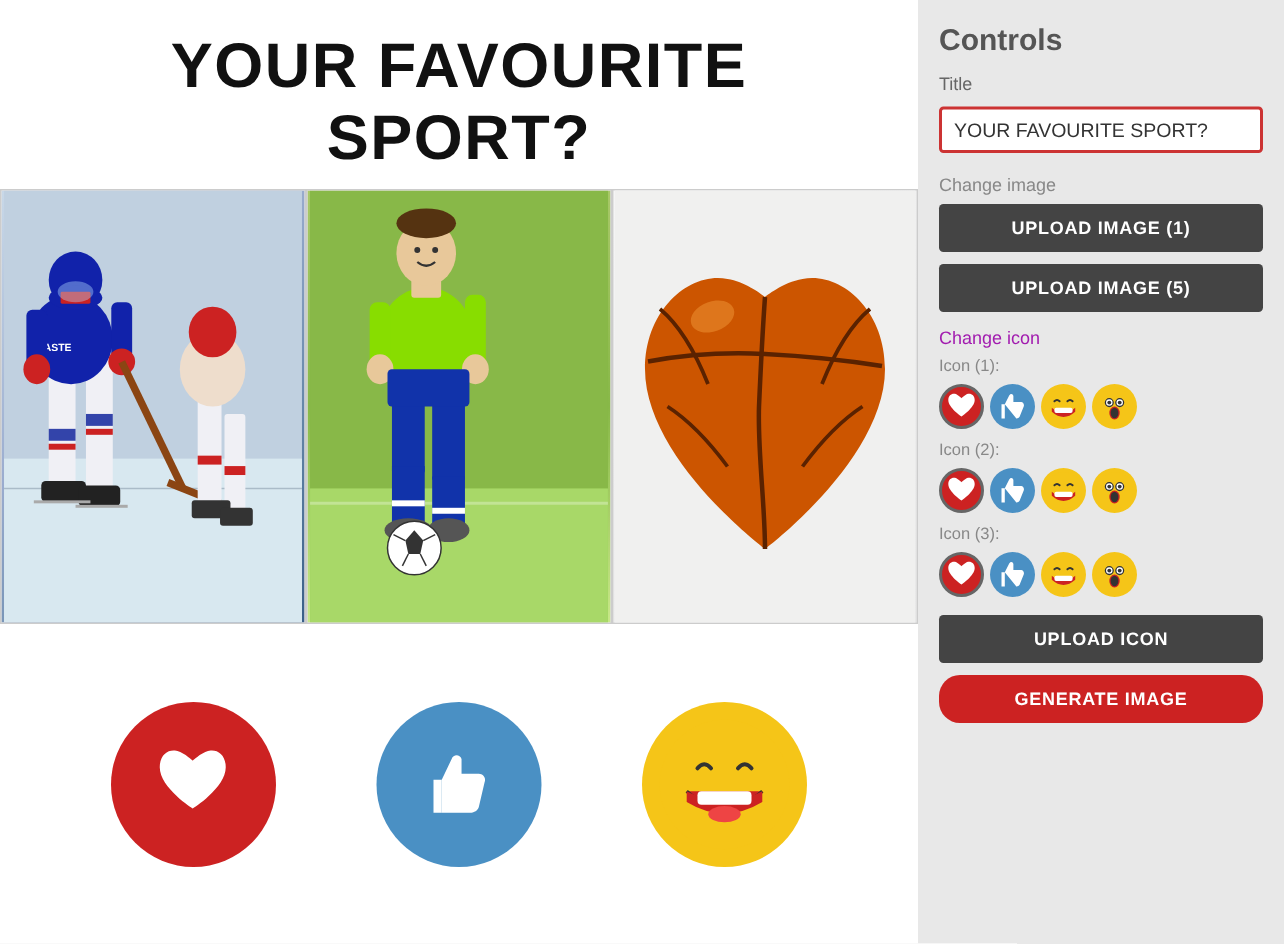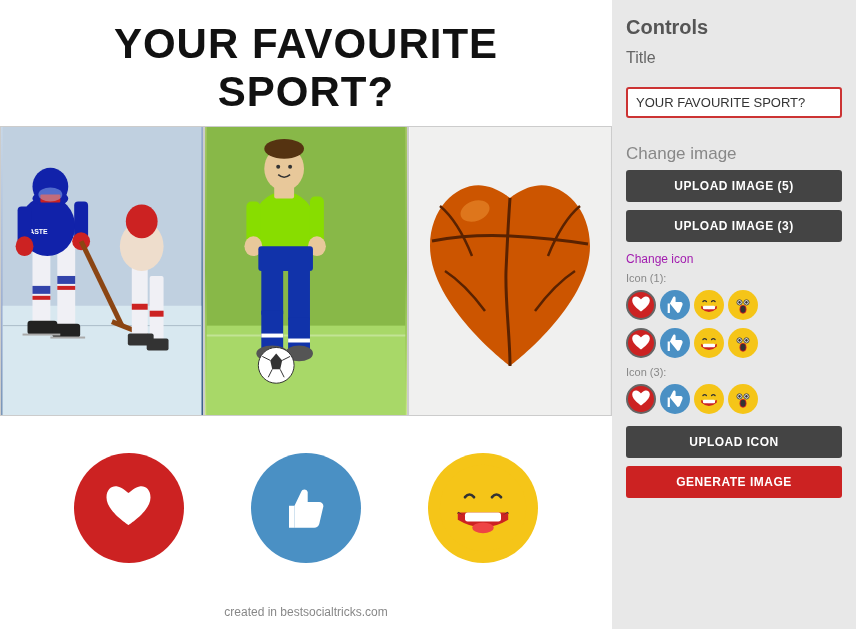--- a/index.html
+++ b/index.html
@@ -124,38 +124,38 @@
       gap: 6px;
       overflow-y: auto;
     }
     .controls-title {
       font-size: 20px;
       font-weight: 700;
       color: #555;
       margin-bottom: 4px;
     }
     .field-label {
-      font-size: 16px;
+      font-size: 12px;
       color: #666;
-      margin-bottom: 14px;
+      margin-bottom: 2px;
     }
     .title-input {
       width: 100%;
       border: 2px solid #cc3333;
       border-radius: 3px;
       padding: 6px 8px;
       font-size: 13px;
       outline: none;
       background: #fff;
       color: #333;
     }
     .section-label {
-      font-size: 17px;
+      font-size: 12px;
       color: #888;
-      margin-top: 20px;
+      margin-top: 8px;
     }
     .upload-btn {
       width: 100%;
       background: #444;
       color: #fff;
       border: none;
       border-radius: 3px;
       padding: 9px 0;
       font-size: 12px;
       font-weight: 700;
@@ -204,21 +204,21 @@
       font-weight: 700;
       letter-spacing: 0.5px;
       cursor: pointer;
       margin-top: 4px;
     }
     .generate-btn {
       width: 100%;
       background: #cc2222;
       color: #fff;
       border: none;
-      border-radius: 3px;
+      border-radius: 14px;
       padding: 9px 0;
       font-size: 12px;
       font-weight: 700;
       letter-spacing: 0.5px;
       cursor: pointer;
       margin-top: 2px;
     }
   </style>
 </head>
 <body>
@@ -391,32 +391,31 @@
           <path d="M22,55 Q50,80 78,55" stroke="#333" stroke-width="2.5" fill="#cc2222"></path>
           <path d="M22,55 Q50,70 78,55 L78,63 Q50,80 22,63 Z" fill="#cc2222"></path>
 
           <rect x="30" y="55" width="40" height="10" fill="#fff" rx="3"></rect>
 
           <ellipse cx="50" cy="72" rx="12" ry="6" fill="#ee4444"></ellipse>
         </svg>
       </div>
     </div>
 
-    <div class="created-text">created in bestsocialtricks.com</div>
   </div>
 
   <div class="right-panel">
     <div class="controls-title">Controls</div>
 
     <div class="field-label">Title</div>
     <input type="text" class="title-input" value="YOUR FAVOURITE SPORT?" style="">
 
     <div class="section-label">Change image</div>
+    <button class="upload-btn">UPLOAD IMAGE (1)</button>
     <button class="upload-btn">UPLOAD IMAGE (5)</button>
-    <button class="upload-btn">UPLOAD IMAGE (3)</button>
 
     <div class="change-icon-label">Change icon</div>
 
     <div class="icon-row-label">Icon (1):</div>
     <div class="icon-options-row">
       <div class="emoji-icon emoji-heart-bg selected">
         <svg viewBox="0 0 30 30" width="22" height="22" xmlns="http://www.w3.org/2000/svg">
             <path d="M15,24 C15,24 3,16 3,9 C3,5 6,3 9,3.5 C11.5,4 15,7.5 15,7.5 C15,7.5 18.5,4 21,3.5 C24,3 27,5 27,9 C27,16 15,24 15,24 Z" fill="#fff"></path>
           </svg>
       </div>
@@ -440,20 +439,21 @@
           <circle cx="11" cy="12" r="3" fill="#fff" stroke="#333" stroke-width="1"></circle>
           <circle cx="19" cy="12" r="3" fill="#fff" stroke="#333" stroke-width="1"></circle>
           <circle cx="11" cy="12" r="1.5" fill="#333"></circle>
           <circle cx="19" cy="12" r="1.5" fill="#333"></circle>
           <ellipse cx="15" cy="20" rx="4" ry="5" fill="#cc2222"></ellipse>
           <ellipse cx="15" cy="20" rx="3" ry="4" fill="#333"></ellipse>
         </svg>
       </div>
     </div>
 
+    <div class="icon-row-label">Icon (2):</div>
     <div class="icon-options-row">
       <div class="emoji-icon emoji-heart-bg selected">
         <svg viewBox="0 0 30 30" width="22" height="22" xmlns="http://www.w3.org/2000/svg">
             <path d="M15,24 C15,24 3,16 3,9 C3,5 6,3 9,3.5 C11.5,4 15,7.5 15,7.5 C15,7.5 18.5,4 21,3.5 C24,3 27,5 27,9 C27,16 15,24 15,24 Z" fill="#fff"></path>
           </svg>
       </div>
       <div class="emoji-icon emoji-thumb-bg">
         <svg viewBox="0 0 30 30" width="22" height="22" xmlns="http://www.w3.org/2000/svg">
             <path d="M8,26 L8,13 L5,13 L5,26 Z M8,13 L12,5 C12.8,3 15.5,3 15.8,5.5 L15.8,11 L23,11 C24.5,11 26,13 25.2,15 L22,23 C21.5,25 20,26 18.5,26 Z" fill="#fff"></path>
           </svg>

